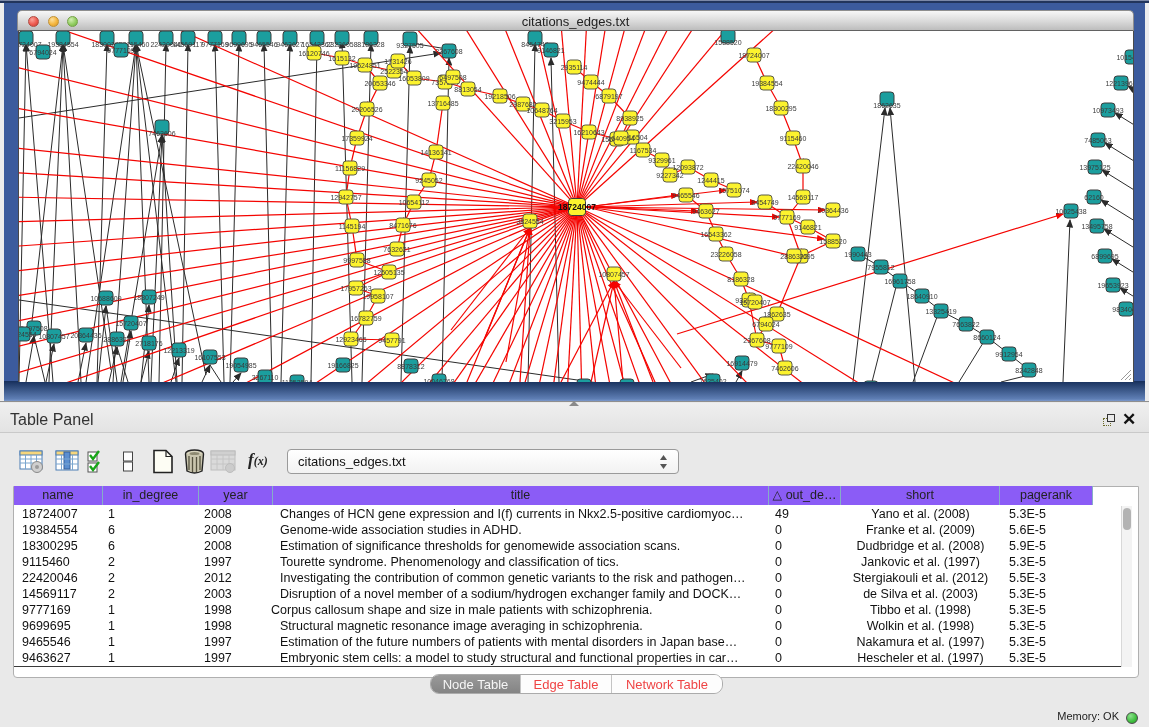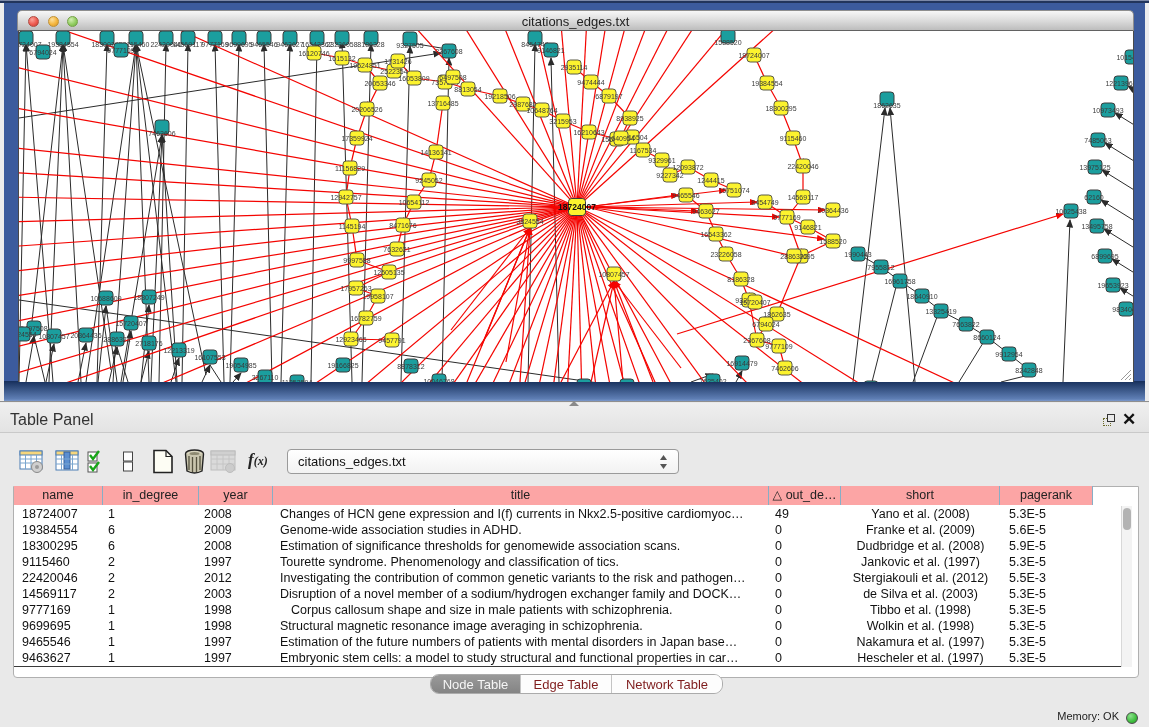--- a/index.html
+++ b/index.html
@@ -25,30 +25,30 @@
 #fix{position:absolute;left:1103px;top:11px;width:13px;height:13px}
 #fix .s1{position:absolute;left:0;top:4px;width:8px;height:8px;border:1px dotted #6b6b2a}
 #fix .s2{position:absolute;left:4px;top:0;width:8px;height:8px;border:1px solid #333;background:#e9e9e9}
 #px{position:absolute;left:1122px;top:6px;font-size:17px;font-weight:bold;color:#111}
 .ticon{position:absolute;top:449px}
 #dd{position:absolute;left:287px;top:449px;width:392px;height:25px;background:linear-gradient(#fff,#f2f2f2);border:1px solid #9a9a9a;border-radius:4px}
 #dd .t{position:absolute;left:10px;top:4px;font-size:13px;color:#111}
 #dd .ar{position:absolute;right:10px;top:4px;width:9px;height:16px}
 #table{position:absolute;left:13px;top:486px;width:1126px;height:192px;background:#fff;border:1px solid #b0b0b0;border-radius:0 0 4px 4px}
 #thead{position:absolute;left:0;top:485px;height:20px;border-top:1px solid #9a9a9a;border-bottom:1px solid #7e9aab}
-.hc{position:absolute;top:486px;height:19px;background:#fca5a5;border-right:1px solid #86aec6;
+.hc{position:absolute;top:486px;height:19px;background:#8b5cf6;border-right:1px solid #86aec6;
  font-size:12.5px;color:#222;text-align:center;line-height:19px}
 .row{position:absolute;height:16px;font-size:12.5px;color:#111;white-space:nowrap}
 .row span{position:absolute;top:0;line-height:16px}
 .row .c{text-align:center}
 #tbot{position:absolute;left:14px;top:666px;width:1107px;height:1px;background:#3a3a3a}
 #sbar{position:absolute;left:1121px;top:506px;width:11px;height:161px;background:#f3f3f3;border-left:1px solid #d8d8d8}
 #sth{position:absolute;left:1122.5px;top:508px;width:8px;height:22px;background:#b3b3b3;border-radius:4px}
 #tabs{position:absolute;left:430px;top:674px;height:20px;border:1px solid #ababab;border-radius:9px;overflow:hidden;display:flex}
-#tabs div{font-size:13px;line-height:19px;text-align:center;color:#7f1d1d;background:#fdfdfd}
+#tabs div{font-size:13px;line-height:19px;text-align:center;color:#ef4444;background:#fdfdfd}
 #tabs .sel{background:linear-gradient(#9a9a9a,#848484);color:#f6f6f6}
 #mem{position:absolute;right:30px;bottom:5px;font-size:11px;color:#222}
 #memdot{position:absolute;right:11px;bottom:3px;width:12px;height:12px;border-radius:50%;
  background:radial-gradient(circle at 35% 30%,#8ee08e,#3dbe3d 60%,#2f9a2f);border:1px solid #4a4a4a}
 </style></head><body>
 <div id="net">
  <div class="topline"></div>
  <div class="botband"></div>
  <div class="lstrip"></div>
     <div class="rstrip"></div>
@@ -685,21 +685,21 @@
 <span style="left:204px">2003</span>
     <span style="left:280px">Disruption of a novel member of a sodium/hydrogen exchanger family and DOCK…</span>
 <span style="left:775px">0</span>
     <span class="c" style="left:841px;width:159px">de Silva et al. (2003)</span>
 <span style="left:1009px">5.3E-5</span>
   </div>
 <div class="row" style="top:602px">
 <span style="left:22px">9777169</span>
     <span style="left:108px">1</span>
 <span style="left:204px">1998</span>
-    <span style="left:291px">Corpus callosum shape and size in male patients with schizophrenia.</span>
+    <span style="left:271px">Corpus callosum shape and size in male patients with schizophrenia.</span>
 <span style="left:775px">0</span>
     <span class="c" style="left:841px;width:159px">Tibbo et al. (1998)</span>
 <span style="left:1009px">5.3E-5</span>
   </div>
 <div class="row" style="top:618px">
 <span style="left:22px">9699695</span>
     <span style="left:108px">1</span>
 <span style="left:204px">1998</span>
     <span style="left:280px">Structural magnetic resonance image averaging in schizophrenia.</span>
 <span style="left:775px">0</span>

